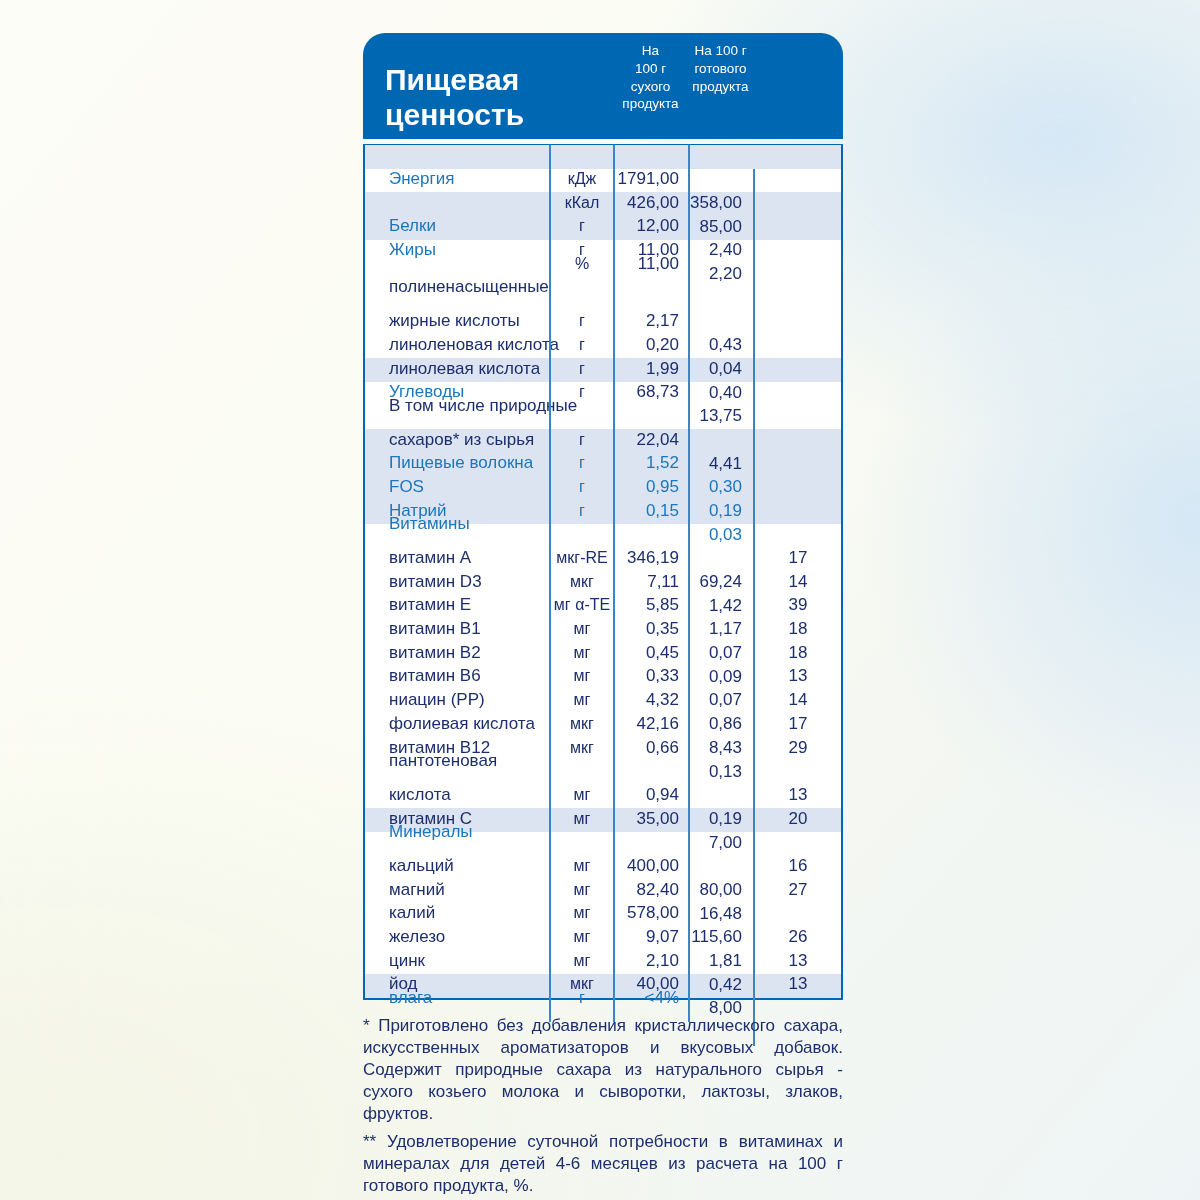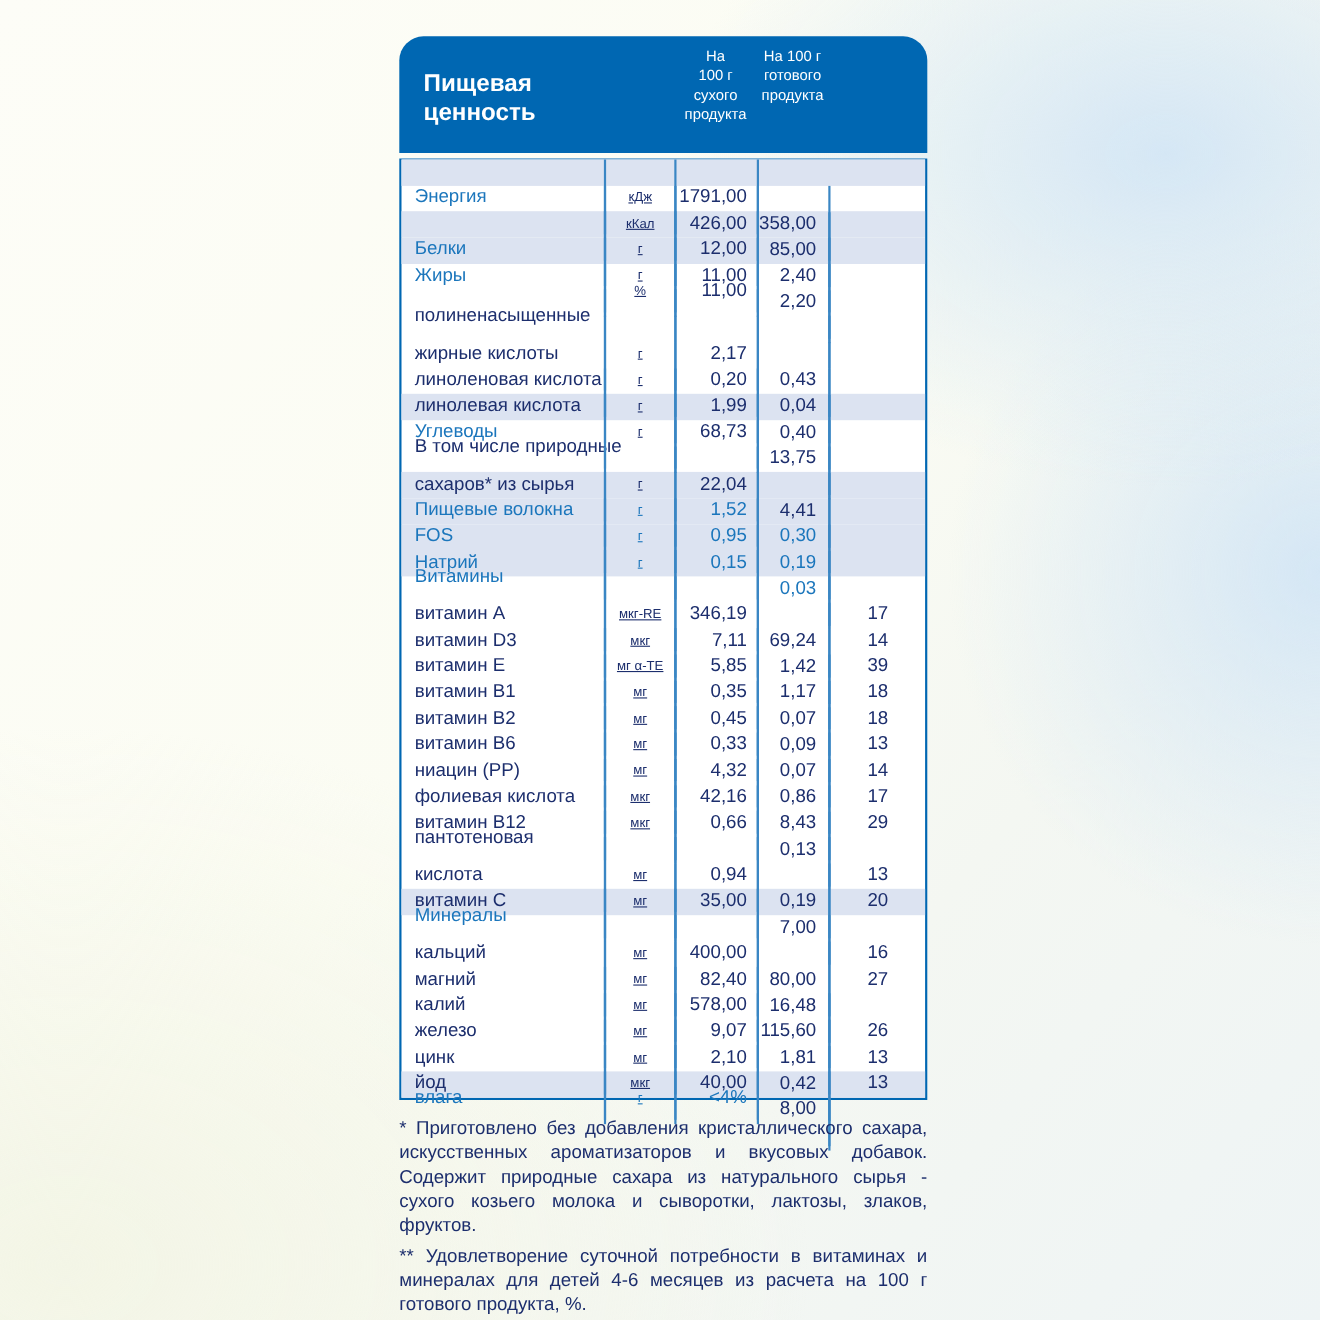--- a/index.html
+++ b/index.html
@@ -16,21 +16,21 @@
 
   .table-header {
     background: var(--headerBlue, #0067b2);
     border-radius: 22px 22px 0 0;
     height: 106px;
     display: grid;
     grid-template-columns: 250px 75px 65px 86px;
     color: #ffffff;
   }
   .table-title {
-    font-size: 22px; font-weight: bold; line-height: 1.16;
+    font-size: 30px; font-weight: bold; line-height: 1.16;
     padding: 30px 0 0 22px; white-space: pre-line;
   }
   .col-header {
     font-size: 13.5px; font-weight: 500; line-height: 1.32;
     text-align: center; padding-top: 9px; white-space: pre-line;
   }
 
   .table-body {
     margin-top: 5px;
     background: #ffffff;
@@ -45,22 +45,22 @@
   }
   .row.shaded { background: var(--shadedRow, #dce3f1); }
   .cell {
     height: 100%;
     display: flex; align-items: center;
     font-size: 17px;
     color: var(--navyText, #1c2e6d);
     overflow: visible; white-space: nowrap;
   }
   .cell.blue { color: var(--blueText, #1b76bc); }
-  .c-label { padding-left: 12px; border-right: 2px solid var(--separator, #3a86c4); }
-  .c-unit  { justify-content: center; border-right: 2px solid var(--separator, #3a86c4); font-size: 12px; text-decoration: underline; }
+  .c-label { padding-left: 24px; border-right: 2px solid var(--separator, #3a86c4); }
+  .c-unit  { justify-content: center; border-right: 2px solid var(--separator, #3a86c4); font-size: 16px; }
   .c-dry   { justify-content: flex-end; padding-right: 9px; border-right: 2px solid var(--separator, #3a86c4); padding-left: 15px; }
   .c-ready { justify-content: flex-end; padding-right: 11px; border-right: 2px solid var(--separator, #3a86c4); margin-top: 48px; }
   .c-daily { justify-content: center; }
   .span2 { grid-column: 1 / 3; }
 
   .footnotes { margin-top: 15px; width: 480px; }
   .footnote {
     font-size: 17px; line-height: 1.3;
     color: var(--navyText, #1c2e6d);
     text-align: justify;

